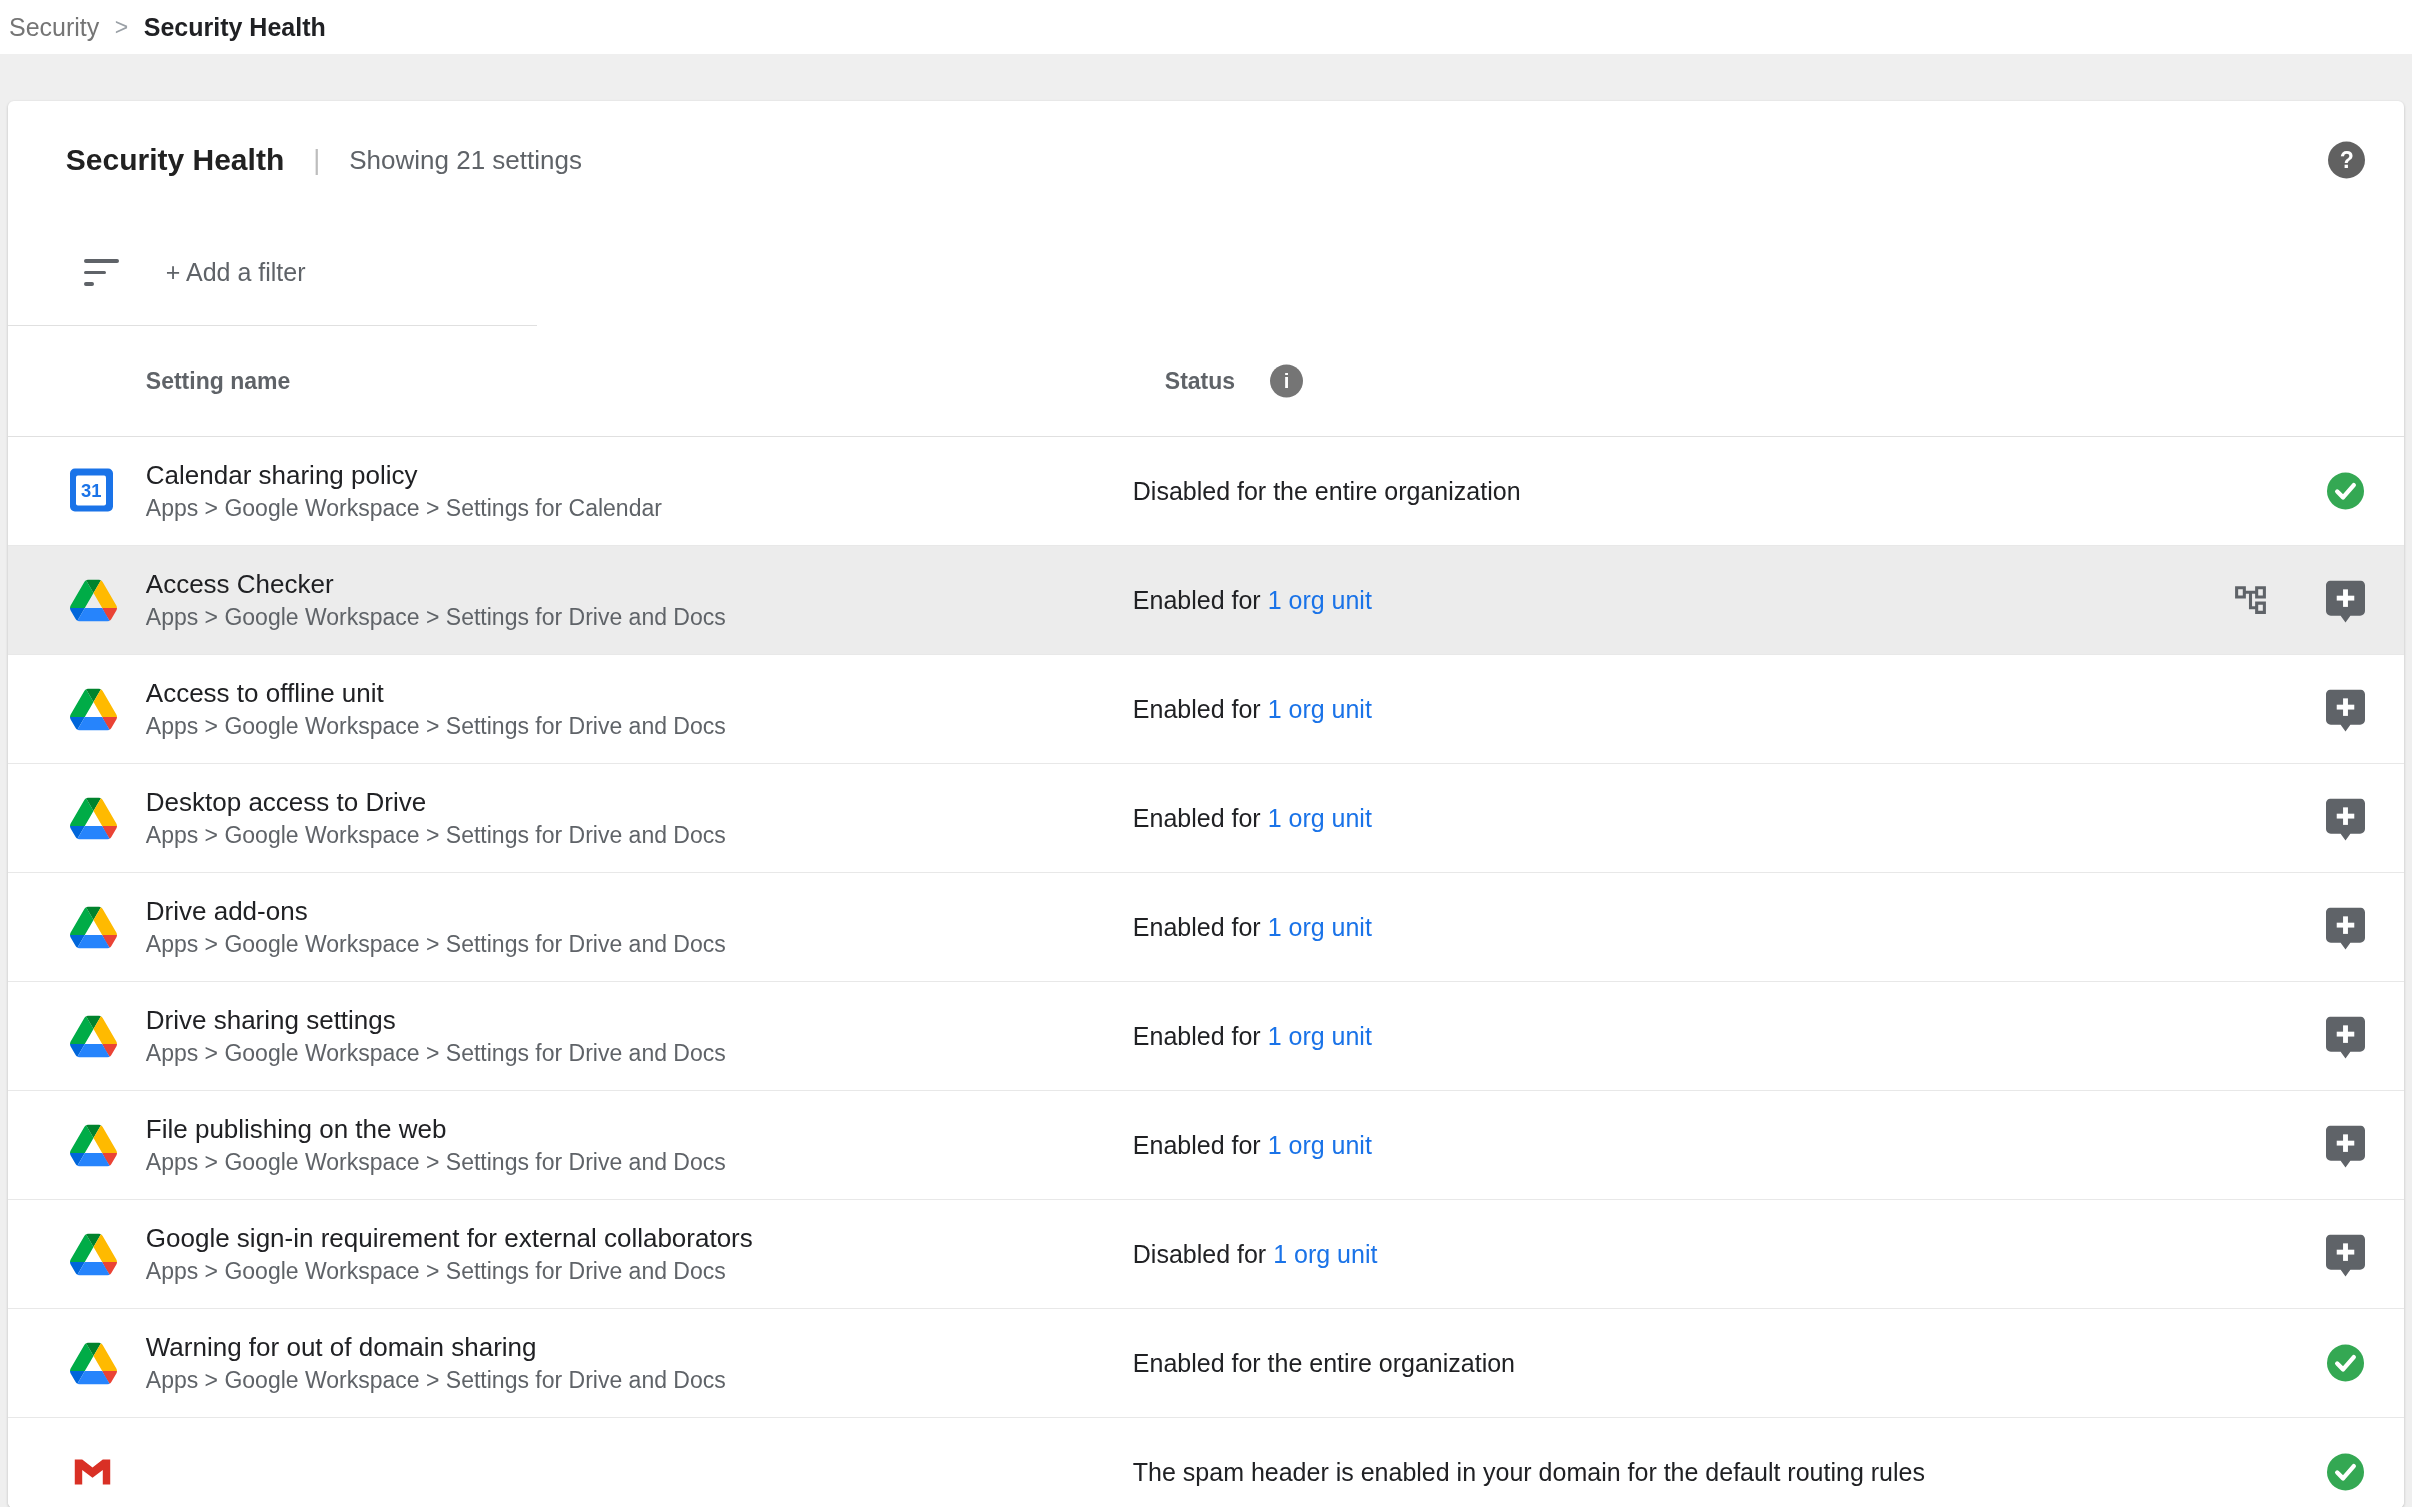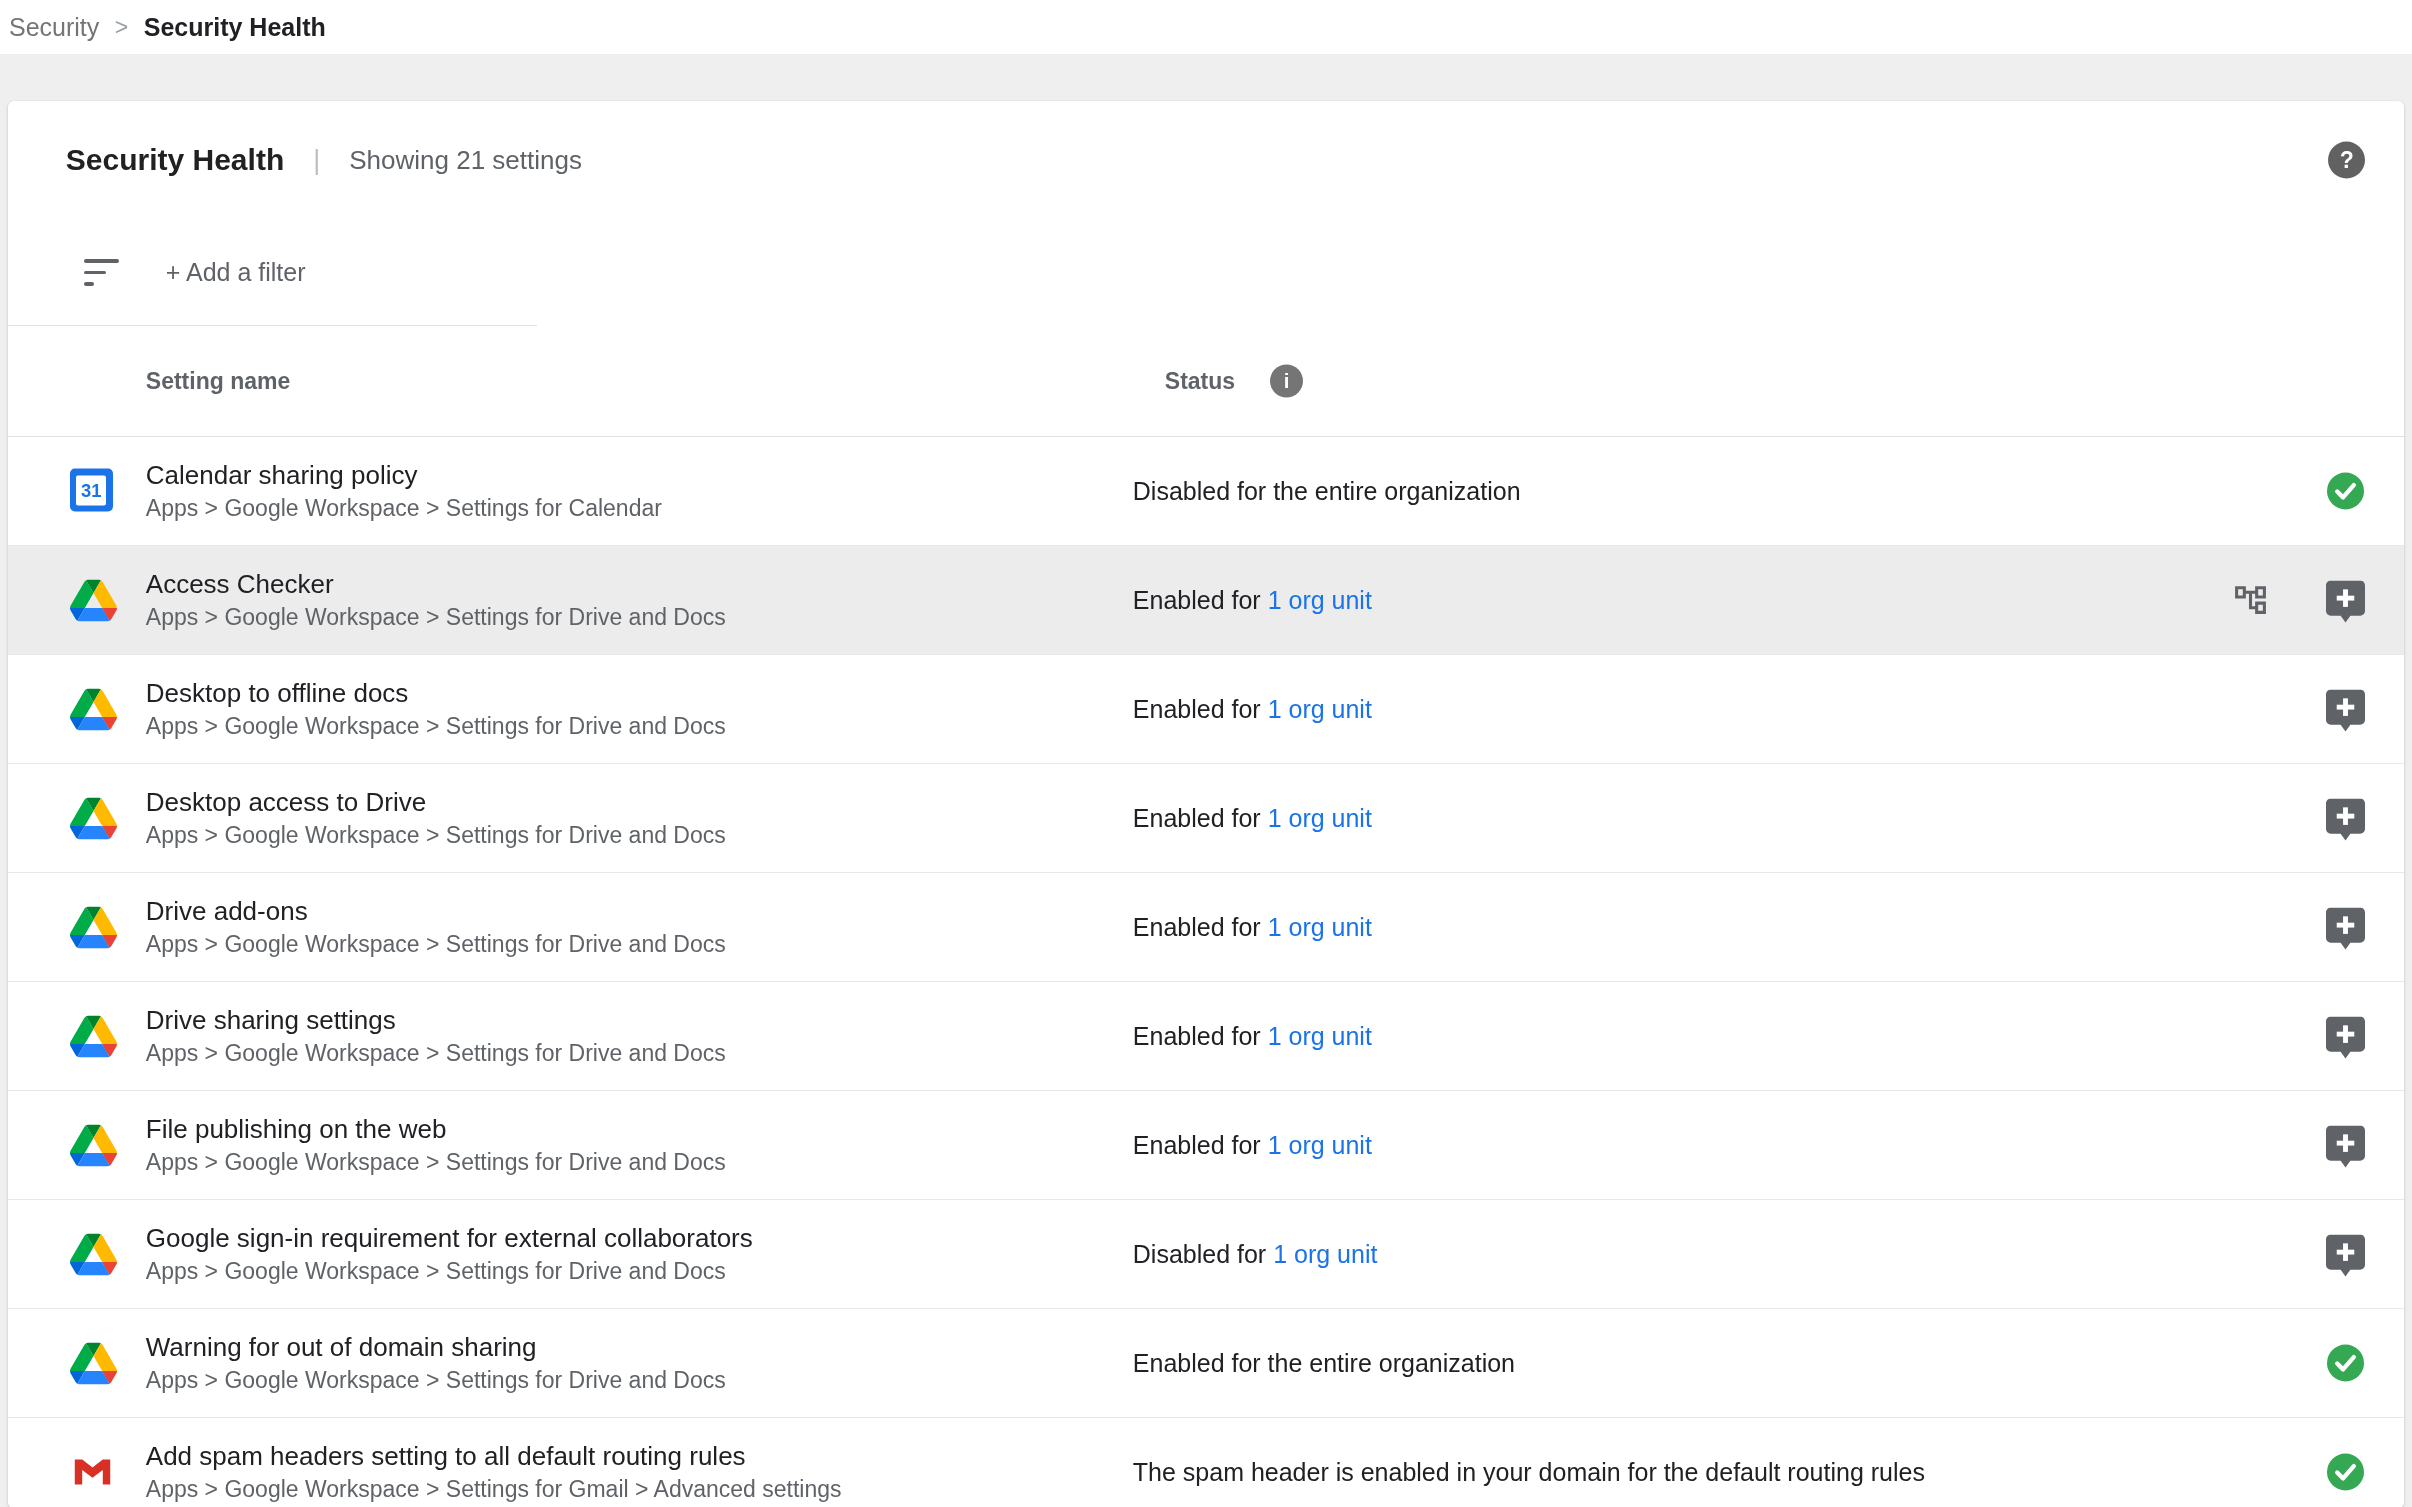--- a/index.html
+++ b/index.html
@@ -217,21 +217,21 @@
         <path d="m43.65 25-13.75-23.8c-1.35.8-2.5 1.9-3.3 3.3l-25.4 44a9.06 9.06 0 0 0-1.2 4.5h27.5z" fill="#00ac47"></path>
         <path d="m73.55 76.8c1.35-.8 2.5-1.9 3.3-3.3l1.6-2.75 7.65-13.25c.8-1.4 1.2-2.95 1.2-4.5h-27.502l5.852 11.5z" fill="#ea4335"></path>
         <path d="m43.65 25 13.75-23.8c-1.35-.8-2.9-1.2-4.5-1.2h-18.5c-1.6 0-3.15.45-4.5 1.2z" fill="#00832d"></path>
         <path d="m59.8 53h-32.3l-13.75 23.8c1.35.8 2.9 1.2 4.5 1.2h50.8c1.6 0 3.15-.45 4.5-1.2z" fill="#2684fc"></path>
         <path d="m73.4 26.5-12.7-22c-.8-1.4-1.95-2.5-3.3-3.3l-13.75 23.8 16.15 28h27.45c0-1.55-.4-3.1-1.2-4.5z" fill="#ffba00"></path>
       </svg>
 
     </span>
 
     <span class="text-cell">
-      <div class="row-title">Desktop to offline docs</div>
+      <div class="row-title">Access to offline unit</div>
       <div class="row-path">Apps &gt; Google Workspace &gt; Settings for Drive and Docs</div>
     </span>
 
     <span class="status-cell">
       <span>Enabled for </span><a class="status-link">1 org unit</a>
     </span>
 
     <svg class="badge plus-badge" viewBox="0 0 40 46">
       <path fill="#5f6368" d="M5 0h30c2.8 0 5 2.2 5 5v26c0 2.8-2.2 5-5 5H25l-5 7-5-7H5c-2.8 0-5-2.2-5-5V5c0-2.8 2.2-5 5-5z"></path>
       <rect x="17.5" y="9" width="5" height="18" fill="#fff"></rect>
@@ -420,24 +420,20 @@
   </div>
 
   <div class="row icon-gmail badge-check">
     <span class="icon-cell">
 
       <svg class="gmail-icon" viewBox="0 1 24 22">
         <path fill="#d93025" d="M2 5h4.2l5.8 4.4L17.8 5H22v14h-4.2v-8.1L12 15.2 6.2 10.9V19H2z"></path>
       </svg>
     </span>
 
-    <span class="text-cell">
-      <div class="row-title">Add spam headers setting to all default routing rules</div>
-      <div class="row-path">Apps &gt; Google Workspace &gt; Settings for Gmail &gt; Advanced settings</div>
-    </span>
 
     <span class="status-cell">
       <span>The spam header is enabled in your domain for the default routing rules</span><a class="status-link"></a>
     </span>
 
     <svg class="badge check-badge" viewBox="0 0 40 40">
       <circle cx="20" cy="20" r="19" fill="#34a853"></circle>
       <path d="M11.5 20.5l6 6 11-12.5" stroke="#fff" stroke-width="4.5" fill="none" stroke-linecap="round" stroke-linejoin="round"></path>
     </svg>
 

